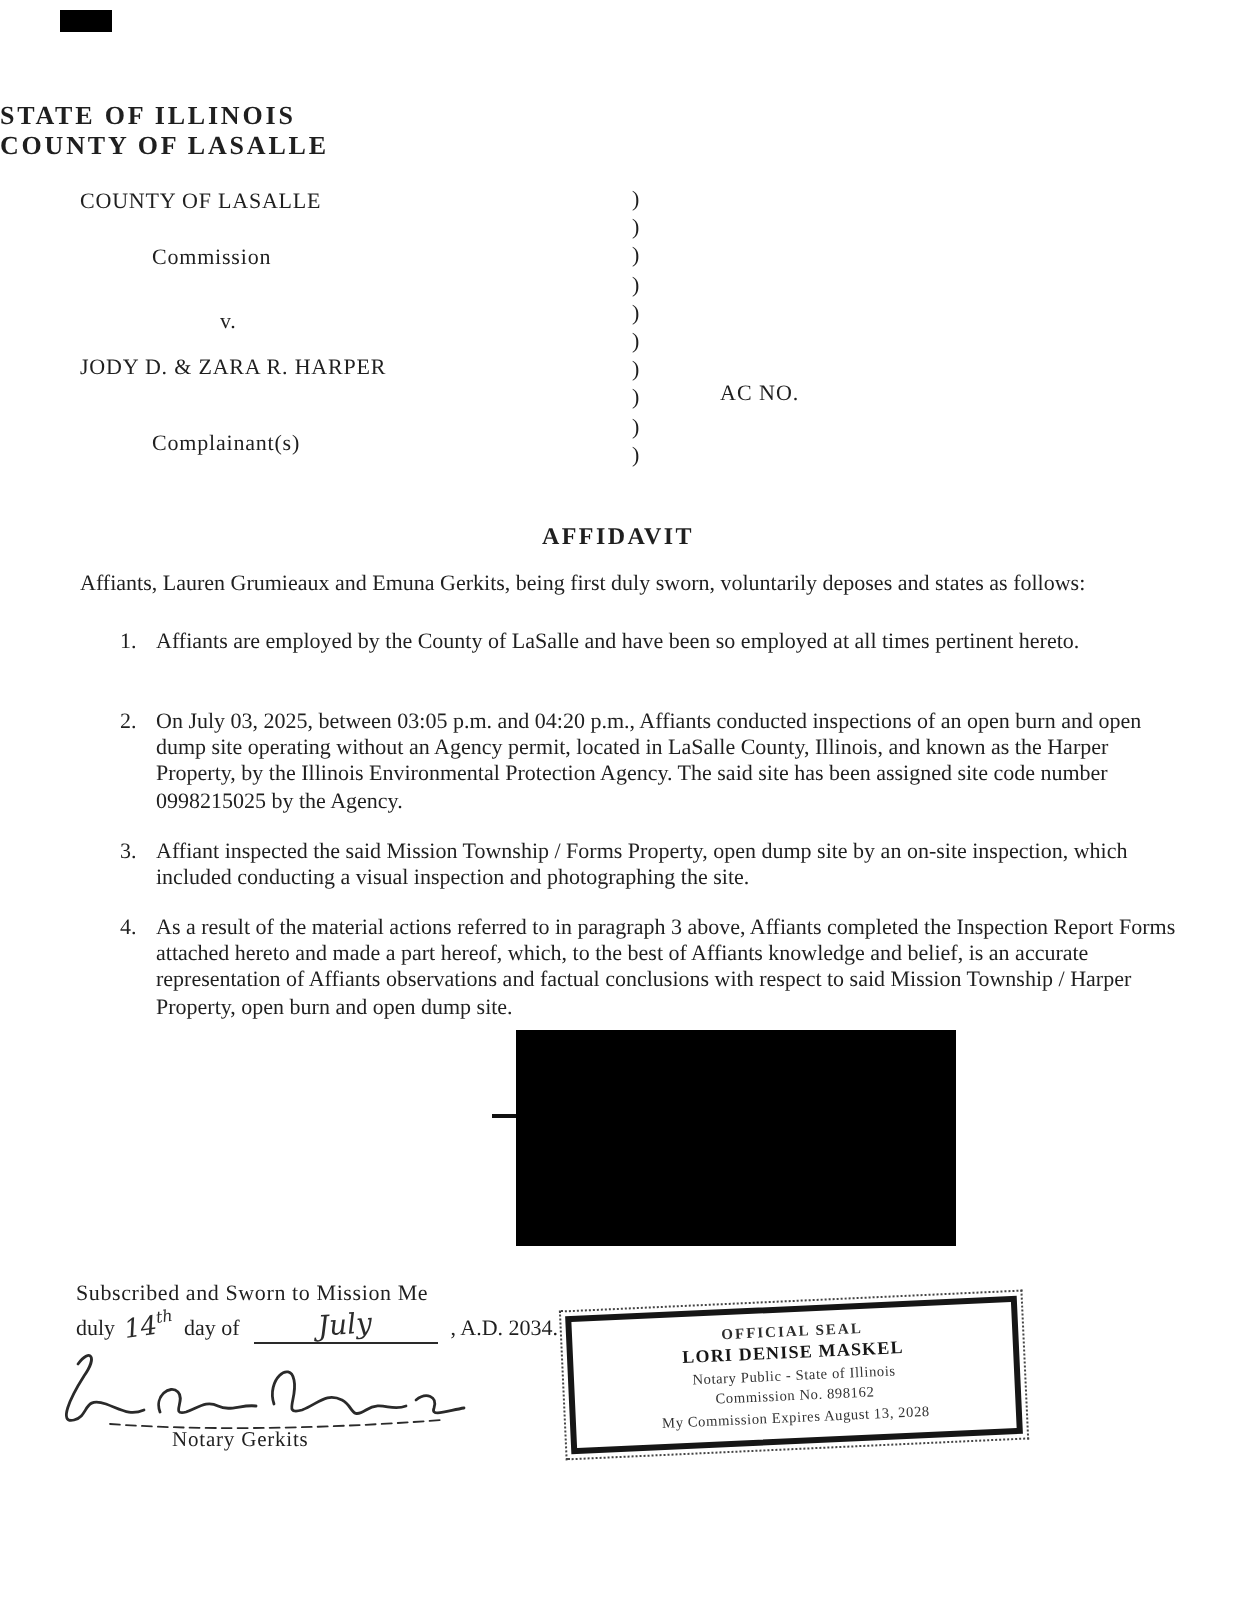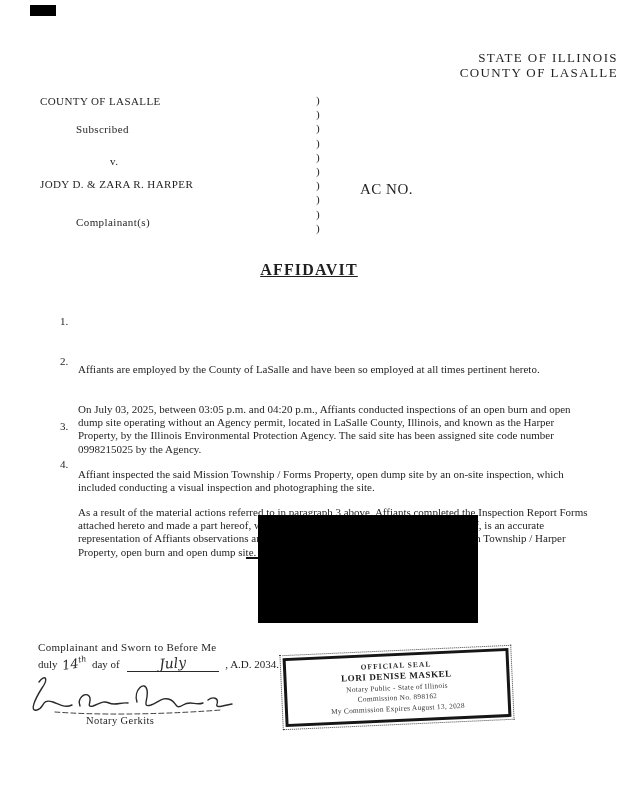--- a/index.html
+++ b/index.html
@@ -7,32 +7,32 @@
     position:relative;
     width:618px;height:800px;
     background:#ffffff;
     font-family:"Liberation Serif","DejaVu Serif",serif;
     color:#1f1f1f;
     overflow:hidden;
     box-shadow:0 0 4px rgba(0,0,0,.25);
   }
   .abs{position:absolute;}
   
-  .doc-header{left:0;right:0;top:50px;text-align:right;font-weight:normal;font-size:13px;letter-spacing:1.4px;line-height:15px;}
+  .doc-header{left:0;right:0;top:50px;text-align:left;font-weight:bold;font-size:13px;letter-spacing:1.4px;line-height:15px;}
   
   .cap-left{font-size:11px;letter-spacing:.4px;}
   .paren-col{left:316px;top:93px;font-size:11px;line-height:14.2px;}
-  .ac-no{left:360px;top:181px;font-size:15px;letter-spacing:.5px;}
+  .ac-no{left:360px;top:191px;font-size:11px;letter-spacing:.5px;}
   
-  .aff-title{left:0;right:0;top:261px;text-align:center;font-weight:bold;font-size:16px;letter-spacing:1.2px;text-decoration:underline;}
+  .aff-title{left:0;right:0;top:261px;text-align:center;font-weight:bold;font-size:12px;letter-spacing:1.2px;}
   
   .intro{left:40px;top:286px;width:545px;font-size:11px;line-height:13px;}
   .list-item{display:flex;font-size:11px;line-height:13.2px;}
   .list-item .num{width:18px;flex:0 0 18px;}
-  .list-item .txt{width:510px;margin-top:48px;}
+  .list-item .txt{width:510px;}
   
   .redaction{left:258px;top:515px;width:220px;height:108px;background:#000;}
   .redaction-tick{left:246px;top:557px;width:12px;height:2px;background:#111;}
   .scan-artifact{left:30px;top:5px;width:26px;height:11px;background:#000;}
   
   .jurat1{left:38px;top:641px;font-size:11px;letter-spacing:.3px;}
   .jurat2{left:38px;top:655px;font-size:11px;white-space:nowrap;}
   .hand{font-family:"DejaVu Serif",serif;font-style:italic;color:#2b2b2b;}
   .hand-day{display:inline-block;transform:rotate(-8deg);font-size:13px;margin:0 2px;}
   .hand-day sup{font-size:8px;}
@@ -61,40 +61,41 @@
 <div class="page">
 
   <div class="abs scan-artifact"></div>
 
   <div class="abs doc-header">
     <div>STATE OF ILLINOIS</div>
     <div>COUNTY OF LASALLE</div>
   </div>
 
   <div class="abs cap-left" style="left:40px;top:95px;">COUNTY OF LASALLE</div>
-  <div class="abs cap-left" style="left:76px;top:123px;">Subscribed</div>
+  <div class="abs cap-left" style="left:76px;top:123px;">Commission</div>
   <div class="abs cap-left" style="left:110px;top:155px;">v.</div>
   <div class="abs cap-left" style="left:40px;top:178px;text-align:center;">JODY D. &amp; ZARA R. HARPER</div>
   <div class="abs cap-left" style="left:76px;top:216px;">Complainant(s)</div>
 
   <div class="abs paren-col">
     <div>)</div>
     <div>)</div>
     <div>)</div>
     <div>)</div>
     <div>)</div>
     <div>)</div>
     <div>)</div>
     <div>)</div>
     <div>)</div>
     <div>)</div>
   </div>
   <div class="abs ac-no">AC NO.</div>
 
   <div class="abs aff-title">AFFIDAVIT</div>
+  <div class="abs intro">Affiants, Lauren Grumieaux and Emuna Gerkits, being first duly sworn, voluntarily deposes and states as follows:</div>
 
   <div class="abs list-item" style="left:60px;top:315px;">
     <span class="num">1.</span>
     <span class="txt">Affiants are employed by the County of LaSalle and have been so employed at all times pertinent hereto.</span>
   </div>
   <div class="abs list-item" style="left:60px;top:355px;">
     <span class="num">2.</span>
     <span class="txt">On July 03, 2025, between 03:05 p.m. and 04:20 p.m., Affiants conducted inspections of an open burn and open dump site operating without an Agency permit, located in LaSalle County, Illinois, and known as the Harper Property, by the Illinois Environmental Protection Agency. The said site has been assigned site code number 0998215025 by the Agency.</span>
   </div>
   <div class="abs list-item" style="left:60px;top:420px;">
@@ -102,21 +103,21 @@
     <span class="txt">Affiant inspected the said Mission Township / Forms Property, open dump site by an on-site inspection, which included conducting a visual inspection and photographing the site.</span>
   </div>
   <div class="abs list-item" style="left:60px;top:458px;">
     <span class="num">4.</span>
     <span class="txt">As a result of the material actions referred to in paragraph 3 above, Affiants completed the Inspection Report Forms attached hereto and made a part hereof, which, to the best of Affiants knowledge and belief, is an accurate representation of Affiants observations and factual conclusions with respect to said Mission Township / Harper Property, open burn and open dump site.</span>
   </div>
 
   <div class="abs redaction-tick"></div>
   <div class="abs redaction"></div>
 
-  <div class="abs jurat1">Complainant and Sworn to Before Me</div>
+  <div class="abs jurat1">Subscribed and Sworn to Mission Me</div>
   <div class="abs jurat2">
     <span>duly</span>
     <span class="hand hand-day"><span>14</span><sup>th</sup></span>
     <span>day of</span>
     <span class="month-slot"><span class="hand hand-month">July</span></span>
     <span>, A.D. 2034.</span>
   </div>
 
   <div class="abs sig-wrap">
     <svg width="215" height="48" viewBox="0 0 215 48">

